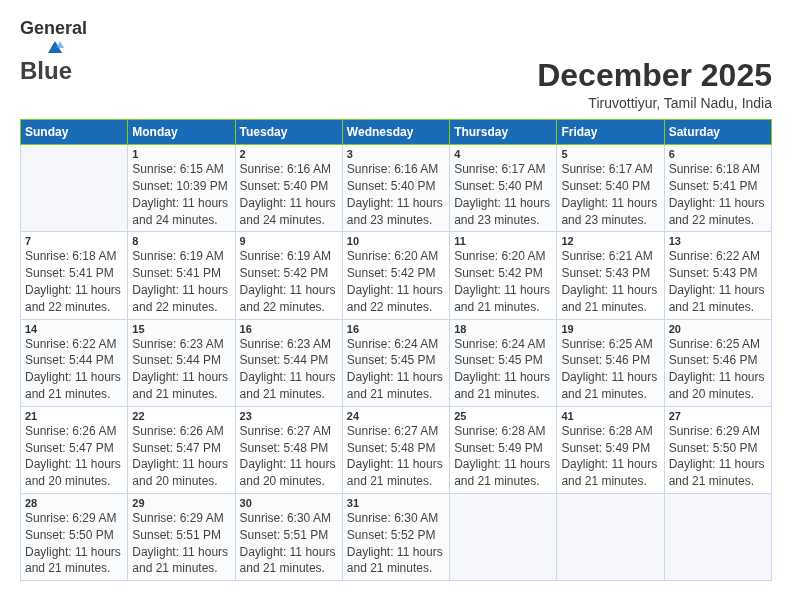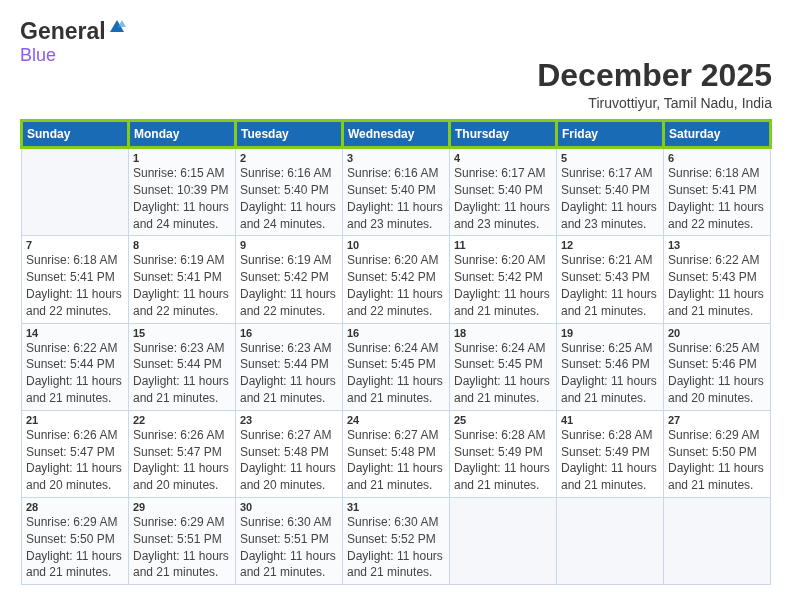--- a/index.html
+++ b/index.html
@@ -21,24 +21,25 @@
       align-items: flex-start;
       margin-bottom: 8px;
     }
     .logo {
       display: flex;
       flex-direction: column;
       align-items: flex-start;
     }
     .logo-text {
       display: flex;
-      align-items: flex-start;
-      font-size: 23px;
+      align-items: center;
+      font-size: 18px;
       font-weight: bold;
       color: #333;
+      flex-direction: column;
     }
     .logo-general { color: #333; font-weight: bold; }
     .logo-blue { color: #1a6bb5; font-weight: bold; }
     .logo-icon {
       width: 18px;
       height: 18px;
       margin-left: 2px;
     }
     .title-block {
       text-align: right;
@@ -60,21 +61,21 @@
       border-collapse: collapse;
       table-layout: fixed;
     }
     .calendar thead tr th {
       background-color: #1a6bb5;
       color: #fff;
       font-size: 12px;
       font-weight: bold;
       padding: 5px 4px;
       text-align: left;
-      border: 3px solid #84cc16;
+      border: 1px solid #84cc16;
     }
     .calendar tbody tr td {
       border: 1px solid #c8d8ea;
       vertical-align: top;
       padding: 3px 4px;
       font-size: 9.5px;
       color: #333;
       height: 78px;
       background: #fff;
     }
@@ -107,21 +108,21 @@
   <div class="header">
     <div class="logo">
       <div class="logo-text">
         <span class="logo-general">General</span>
         <svg class="logo-icon" viewBox="0 0 18 18">
           <polygon points="9,2 16,14 2,14" fill="#1a6bb5"></polygon>
           <polygon points="14,2 18,9 10,9" fill="#4ca0e0" opacity="0.7"></polygon>
         </svg>
       </div>
       <div>
-        <span class="logo-blue" style="font-size:18px;font-weight:normal;color:#8b5cf6;">Blue</span>
+        <span class="logo-blue" style="font-size:24px;font-weight:bold;color:#404040;">Blue</span>
       </div>
     </div>
     <div class="title-block">
       <div class="month-title">December 2025</div>
       <div class="subtitle">Tiruvottiyur, Tamil Nadu, India</div>
     </div>
   </div>
 
   <table class="calendar">
     <thead>

